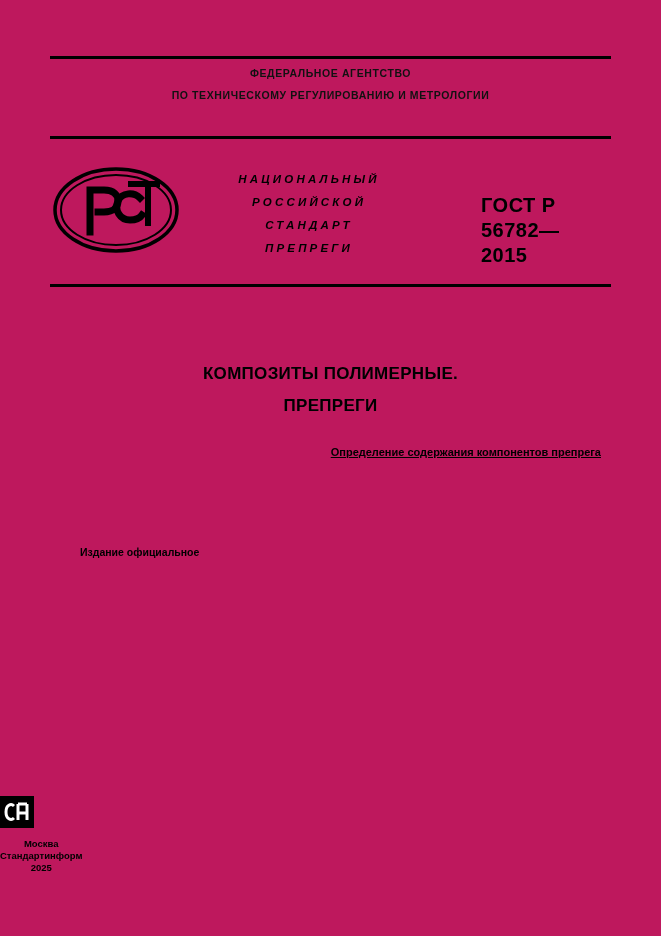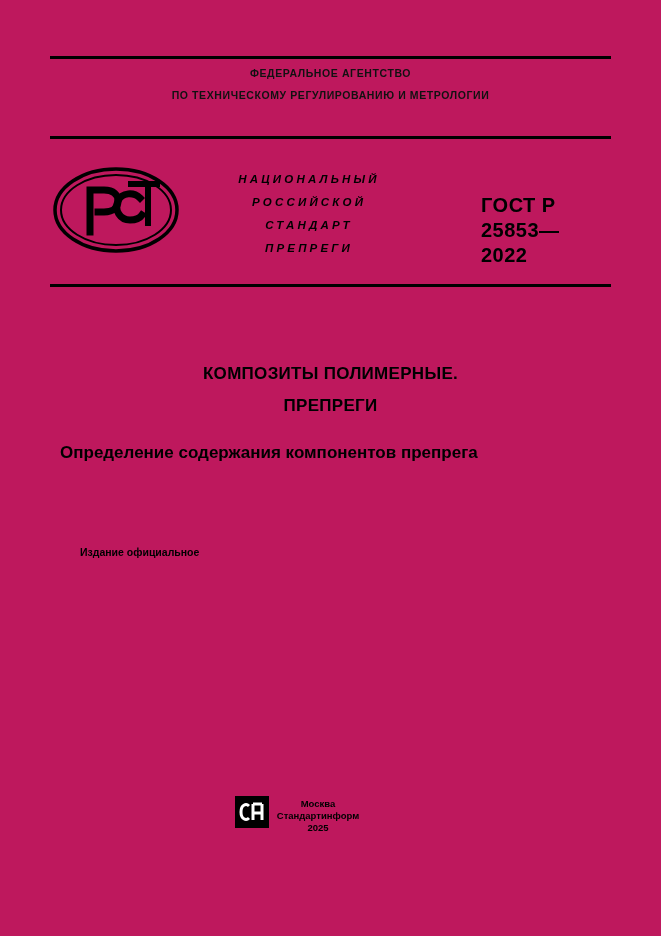--- a/index.html
+++ b/index.html
@@ -106,43 +106,45 @@
     font-size: 17px;
     font-weight: bold;
     line-height: 32px;
     letter-spacing: 0.3px;
   }
   .title-sub {
     position: absolute;
     left: 60px;
     top: 440px;
     width: 541px;
-    text-align: left;
-    font-size: 17px;
+    text-align: right;
+    font-size: 11px;
     font-weight: bold;
     line-height: 25px;
+    text-decoration: underline;
   }
   .official {
     position: absolute;
     left: 80px;
     top: 546px;
     width: 501px;
     text-align: left;
     font-size: 10.5px;
     font-weight: bold;
   }
   .footer {
     position: absolute;
     left: 0;
     top: 796px;
     width: 594px;
     display: flex;
     justify-content: center;
     align-items: flex-start;
     gap: 8px;
+    flex-direction: column;
   }
   .footer-logo {
     width: 34px;
     height: 32px;
     background: #000;
     color: #fff;
     display: flex;
     align-items: center;
     justify-content: center;
   }
@@ -183,22 +185,22 @@
 
   <div class="std-words">
     <div>НАЦИОНАЛЬНЫЙ</div>
     <div>РОССИЙСКОЙ</div>
     <div>СТАНДАРТ</div>
     <div>ПРЕПРЕГИ</div>
   </div>
 
   <div class="gost-code">
     <div>ГОСТ Р</div>
-    <div>25853—</div>
-    <div>2022</div>
+    <div>56782—</div>
+    <div>2015</div>
   </div>
 
   <div class="rule rule-bottom"></div>
 
   <div class="title-main">
     <div>КОМПОЗИТЫ ПОЛИМЕРНЫЕ.</div>
     <div>ПРЕПРЕГИ</div>
   </div>
 
   <div class="title-sub">

